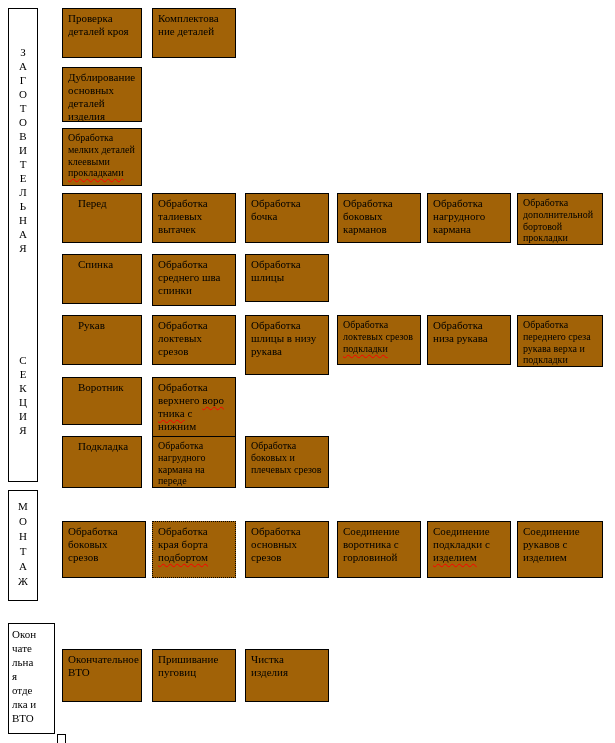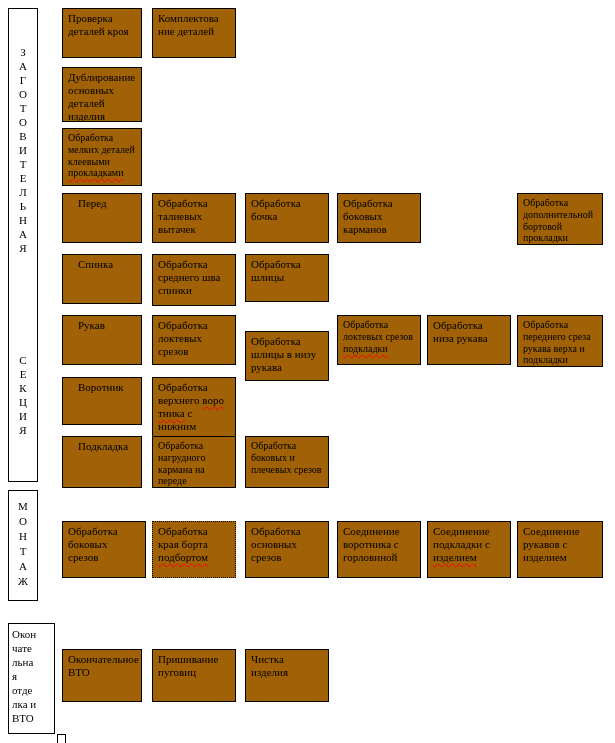--- a/index.html
+++ b/index.html
@@ -84,29 +84,30 @@
 ние деталей</span></div>
 
   <div class="box" style="left:62px;top:67px;width:80px;height:55px"><span>Дублирование основных деталей изделия</span></div>
 
   <div class="box xs" style="left:62px;top:128px;width:80px;height:58px"><span>Обработка мелких деталей клеевыми </span><span class="misspell">прокладками</span><span></span></div>
 
   <div class="box indent" style="left:62px;top:193px;width:80px;height:50px"><span>Перед</span></div>
   <div class="box" style="left:152px;top:193px;width:84px;height:50px"><span>Обработка талиевых вытачек</span></div>
   <div class="box" style="left:245px;top:193px;width:84px;height:50px"><span>Обработка бочка</span></div>
   <div class="box" style="left:337px;top:193px;width:84px;height:50px"><span>Обработка боковых карманов</span></div>
+  <div class="box" style="left:427px;top:193px;width:84px;height:50px"><span>Обработка нагрудного кармана</span></div>
   <div class="box xs" style="left:517px;top:193px;width:86px;height:52px"><span>Обработка дополнительной бортовой </span><span class="misspell">прокладки</span><span></span></div>
 
   <div class="box indent" style="left:62px;top:254px;width:80px;height:50px"><span>Спинка</span></div>
   <div class="box" style="left:152px;top:254px;width:84px;height:52px"><span>Обработка среднего шва спинки</span></div>
   <div class="box" style="left:245px;top:254px;width:84px;height:48px"><span>Обработка шлицы</span></div>
 
   <div class="box indent" style="left:62px;top:315px;width:80px;height:50px"><span>Рукав</span></div>
   <div class="box" style="left:152px;top:315px;width:84px;height:50px"><span>Обработка локтевых срезов</span></div>
-  <div class="box" style="left:245px;top:331px;width:84px;height:50px"><span>Обработка шлицы в низу рукава</span></div>
+  <div class="box" style="left:245px;top:315px;width:84px;height:60px"><span>Обработка шлицы в низу рукава</span></div>
   <div class="box sm" style="left:337px;top:315px;width:84px;height:50px"><span>Обработка локтевых срезов </span><span class="misspell">подкладки</span><span></span></div>
   <div class="box" style="left:427px;top:315px;width:84px;height:50px"><span>Обработка низа рукава</span></div>
   <div class="box xs" style="left:517px;top:315px;width:86px;height:52px"><span>Обработка переднего среза рукава верха и подкладки</span></div>
 
   <div class="box indent" style="left:62px;top:377px;width:80px;height:48px"><span>Воротник</span></div>
   <div class="box" style="left:152px;top:377px;width:84px;height:63px"><span>Обработка верхнего </span><span class="misspell">воро
 тника</span><span> с нижним</span></div>
 
   <div class="box indent" style="left:62px;top:436px;width:80px;height:52px"><span>Подкладка</span></div>
   <div class="box sm" style="left:152px;top:436px;width:84px;height:52px"><span>Обработка нагрудного кармана на переде</span></div>

